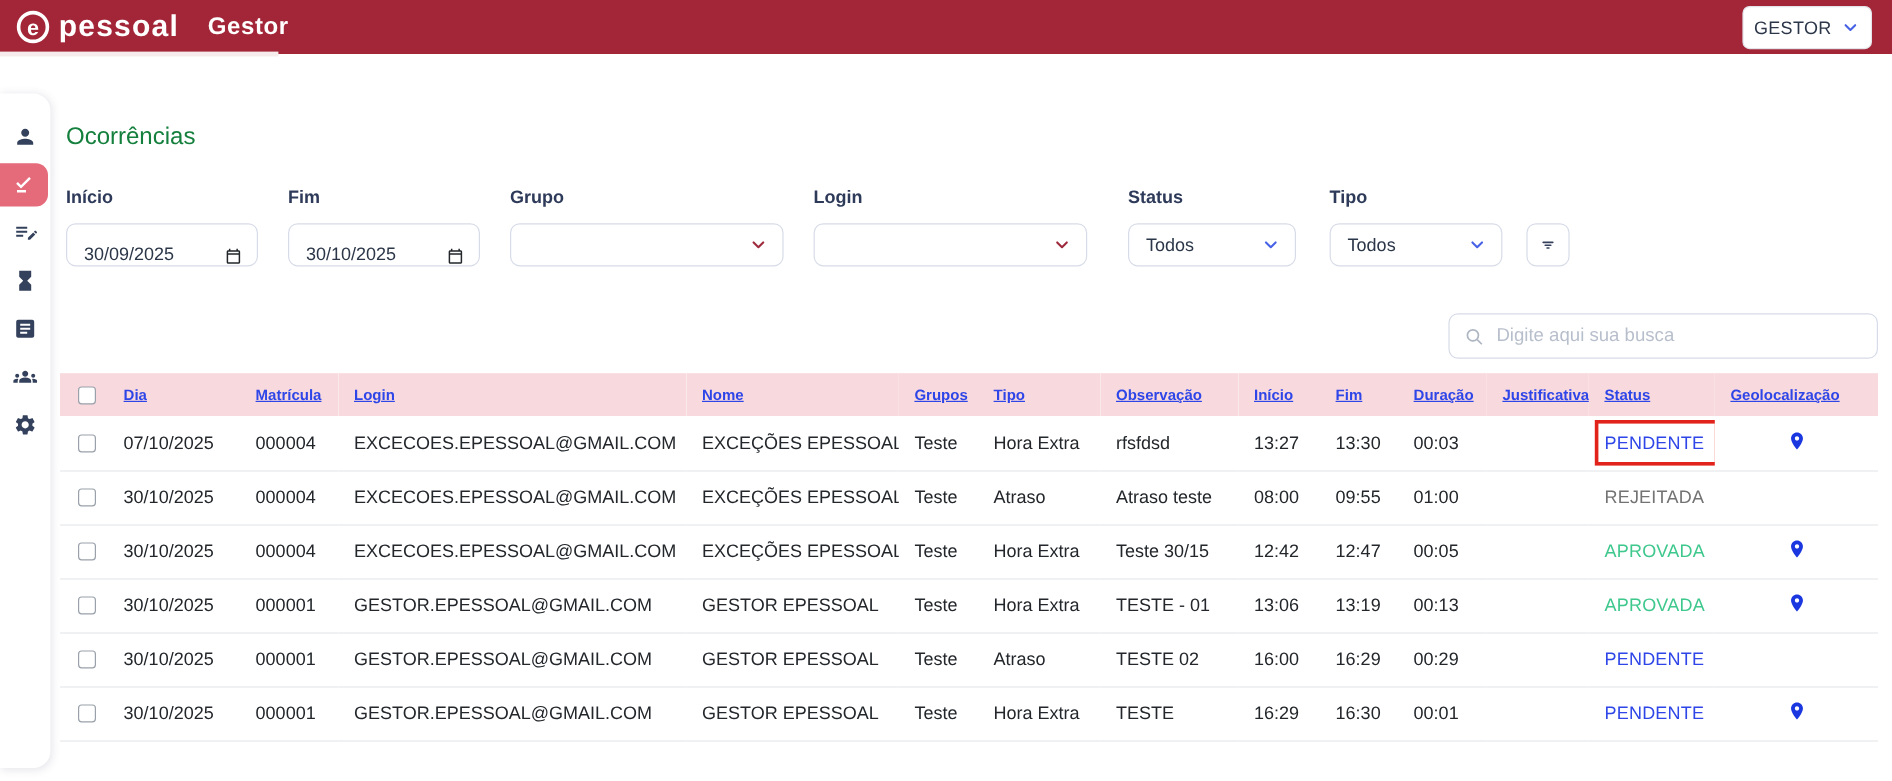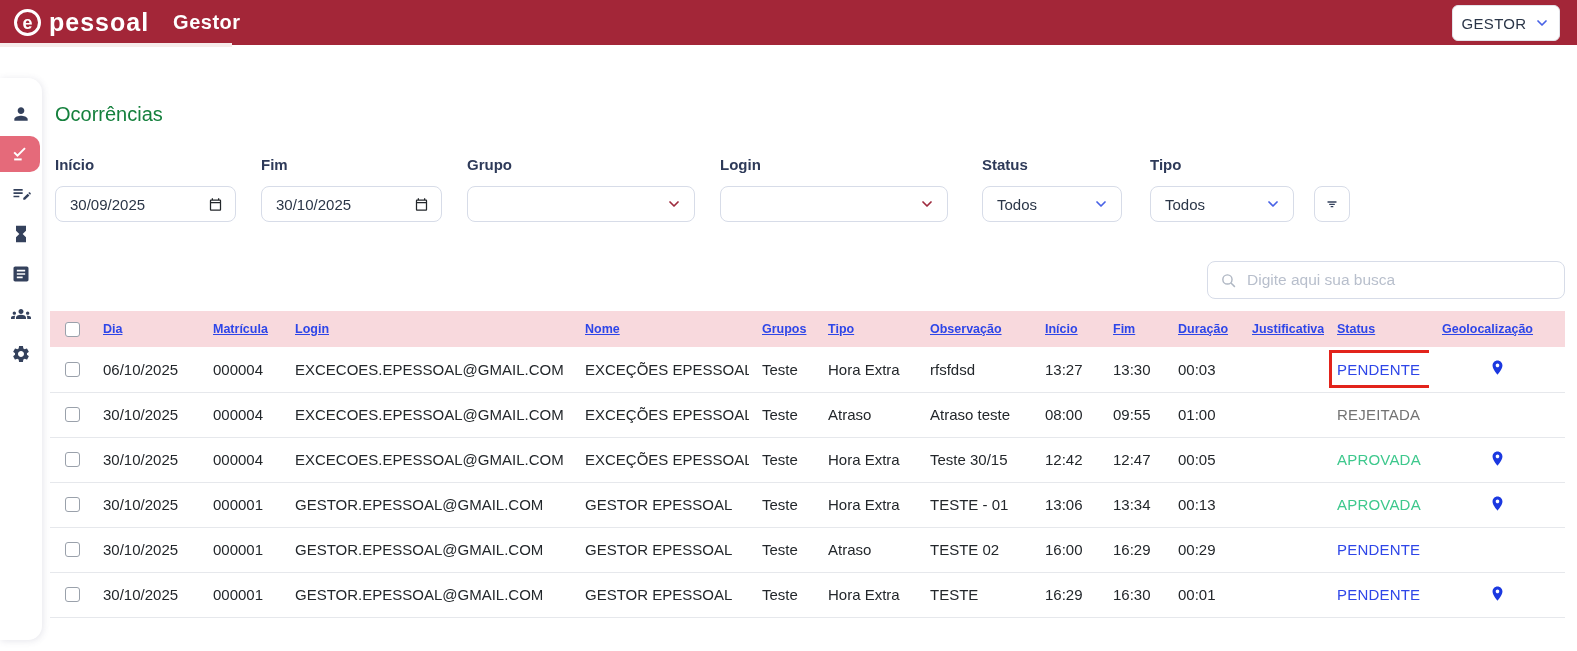--- a/index.html
+++ b/index.html
@@ -34,21 +34,21 @@
   .page-title { color:#15803d; font-size:20px; font-weight:500; padding-left:5px; }
 
   
   .filters { display:flex; margin-top:30px; padding-left:5px; align-items:flex-end; }
   .fgroup { display:flex; flex-direction:column; }
   .flabel { color:#2E3A59; font-size:15px; font-weight:bold; margin-bottom:13px; }
   .fbox { height:36px; background:#fff; border:1px solid #D7DCE8; border-radius:8px;
           display:flex; align-items:center; padding:0 12px 0 14px; color:#2B3648; font-size:15px;
           cursor:pointer; }
   .fbox .grow { flex:1; }
-  .w160 { width:181px; } .w228 { width:228px; } .w140 { width:140px; } .w144 { width:144px; }
+  .w160 { width:160px;align-items:flex-end; } .w228 { width:228px; } .w140 { width:140px; } .w144 { width:144px; }
   .g25 { margin-left:25px; } .g34 { margin-left:34px; } .g28 { margin-left:28px; } .g20 { margin-left:20px; }
   .cal-icon svg { width:15px; height:15px; fill:#23272B; display:block; }
   .chev svg { width:16px; height:16px; fill:none; stroke-width:2.6; stroke-linecap:round; stroke-linejoin:round; display:block; }
   .chev.red svg { stroke:#9E2B3E; }
   .chev.blue svg { stroke:#4862E6; }
   .filter-btn { width:36px; height:36px; background:#fff; border:1px solid #D7DCE8; border-radius:8px;
                 display:flex; align-items:center; justify-content:center; cursor:pointer; }
   .filter-btn svg { width:16px; height:16px; stroke:#34415C; stroke-width:2; stroke-linecap:round; }
 
   
@@ -265,21 +265,21 @@
           <th>Justificativa</th>
           <th>Status</th>
           <th class="c-geo-h">Geolocalização</th>
         </tr>
     </thead>
     <tbody>
         <tr>
     <td class="c-check">
       <input type="checkbox" style="">
     </td>
-    <td>06/10/2025</td>
+    <td>07/10/2025</td>
     <td>000004</td>
     <td>EXCECOES.EPESSOAL@GMAIL.COM</td>
     <td>EXCEÇÕES EPESSOAL</td>
     <td>Teste</td>
     <td>Hora Extra</td>
     <td>rfsfdsd</td>
     <td>13:27</td>
     <td>13:30</td>
     <td>00:03</td>
     <td></td>
@@ -347,21 +347,21 @@
       <input type="checkbox" style="">
     </td>
     <td>30/10/2025</td>
     <td>000001</td>
     <td>GESTOR.EPESSOAL@GMAIL.COM</td>
     <td>GESTOR EPESSOAL</td>
     <td>Teste</td>
     <td>Hora Extra</td>
     <td>TESTE - 01</td>
     <td>13:06</td>
-    <td>13:34</td>
+    <td>13:19</td>
     <td>00:13</td>
     <td></td>
     <td>
       <span class="status status-green">APROVADA</span>
     </td>
     <td class="c-geo">
       <span class="geo-pin">
         <svg viewBox="0 0 24 24">
                 <path d="M12 2C8.13 2 5 5.13 5 9c0 5.25 7 13 7 13s7-7.75 7-13c0-3.87-3.13-7-7-7zm0 9.5c-1.38 0-2.5-1.12-2.5-2.5s1.12-2.5 2.5-2.5 2.5 1.12 2.5 2.5-1.12 2.5-2.5 2.5z"></path>
               </svg>

